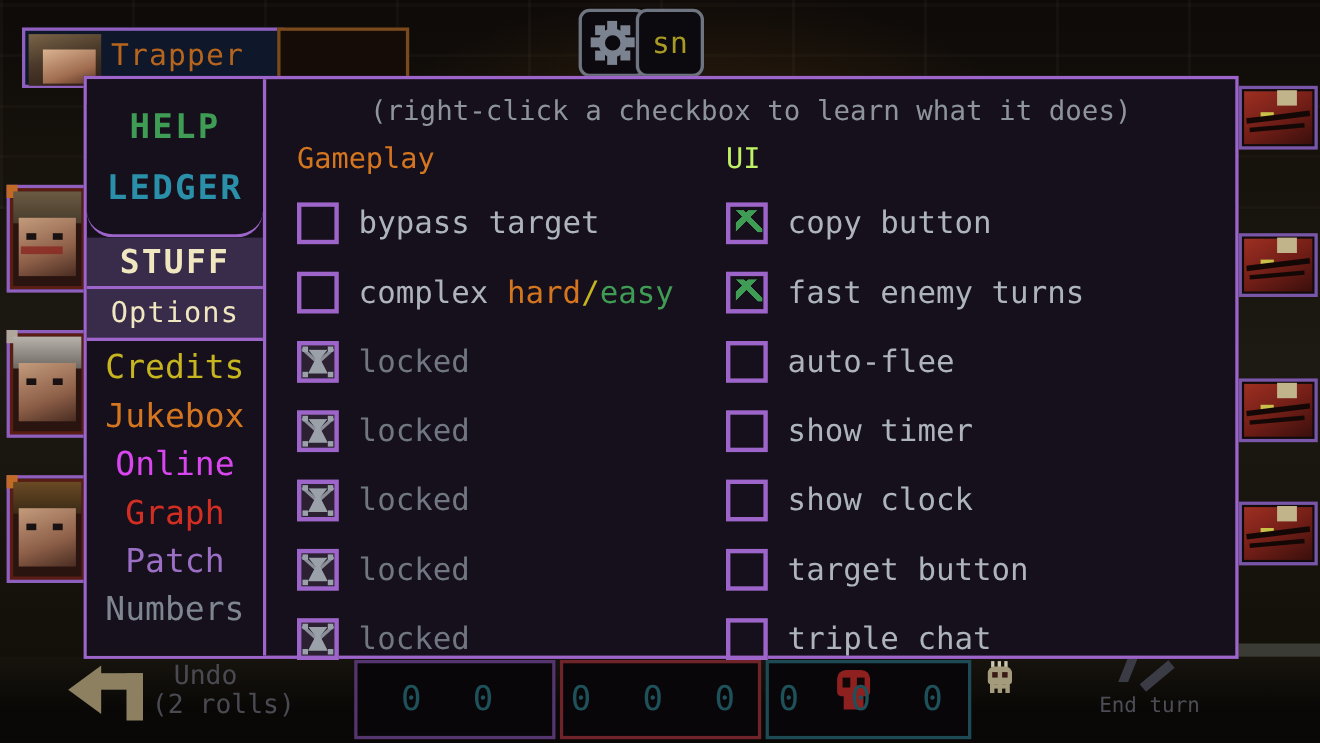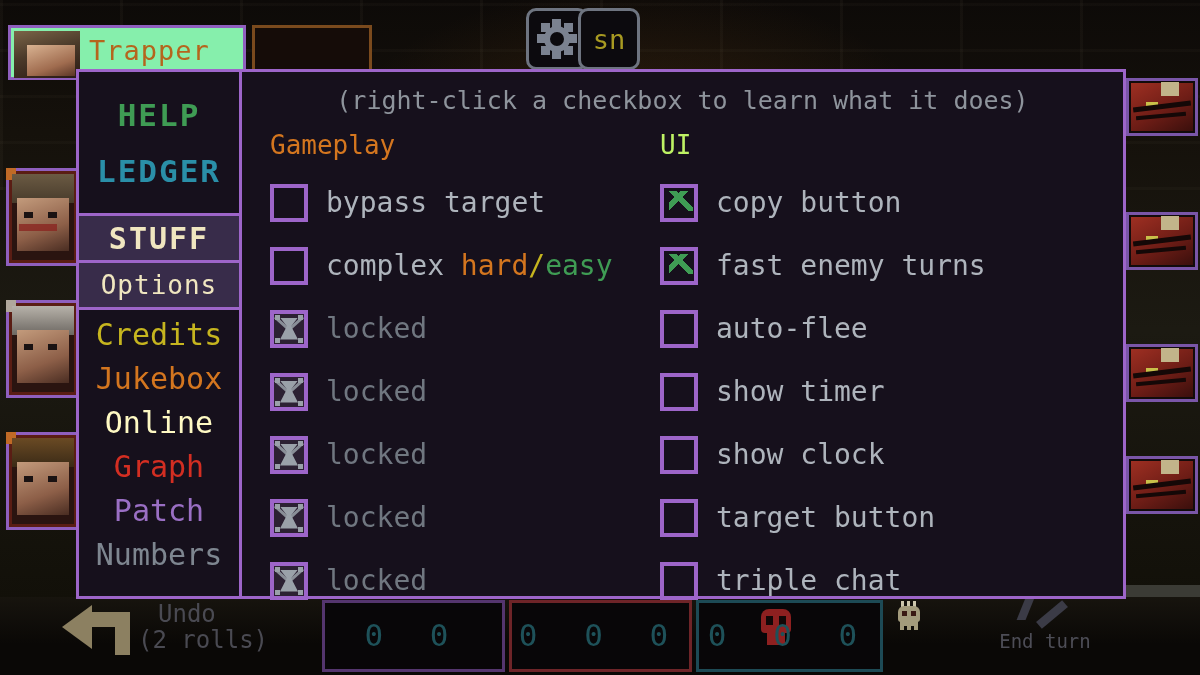--- a/index.html
+++ b/index.html
@@ -66,22 +66,22 @@
   .enemy .body{ position:absolute; inset:2px;
     background:linear-gradient(150deg,#9e2f22,#6e1d16 55%,#3a0f0c);
   }
   .enemy .slash{ position:absolute; left:6%; top:44%; width:88%; height:5px; background:#140807; transform:rotate(-7deg); }
   .enemy .slash2{ position:absolute; left:10%; top:64%; width:76%; height:4px; background:#140807; transform:rotate(-5deg); }
   .enemy .eye{ position:absolute; width:12px; height:6px; background:#c9c04a; top:40%; left:26%; }
   .enemy .horn{ position:absolute; left:48%; top:2%; width:18px; height:14px; background:#c2b48a; }
 
   
   .trapper-bar{
-    position:absolute; left:8px; top:25px; width:238px; height:55px;
-    border:3px solid #8f5fbe; background:#86efac;
+    position:absolute; left:20px; top:25px; width:238px; height:55px;
+    border:3px solid #8f5fbe; background:#0f172a;
   }
   .trapper-name{
     position:absolute; left:78px; top:7px;
     font-size:27px; color:#b5651d; letter-spacing:1px;
   }
   .trapper-port{
     position:absolute; left:3px; top:3px; width:66px; height:47px;
     background:linear-gradient(165deg,#7a6448,#4b3a2a 45%,#2a1a14);
   }
   .trapper-port .f{ position:absolute; left:20%; top:30%; width:72%; height:66%;
@@ -154,35 +154,35 @@
 
   
   #dialog{
     position:absolute; left:76px; top:69px; width:1050px; height:530px;
     border:3px solid #9d65c9; background:#16101c; display:flex;
   }
   
   #sidebar{ width:163px; height:100%; border-right:3px solid #9d65c9;
             display:flex; flex-direction:column; background:#16101c; }
   .side-top{ height:144px; border-bottom:3px solid #9d65c9; background:#16101c;
-             display:flex; flex-direction:column; justify-content:center; }
+             display:flex; flex-direction:column; justify-content:center;border-radius:24px; }
   .side-hdr{ text-align:center; font-size:31px; font-weight:bold; letter-spacing:2px; }
   #side-help{ color:#3f9c54; margin-bottom:20px; }
   #side-ledger{ color:#2a8fa8; }
   .side-tab{
     height:47px; border-bottom:3px solid #9d65c9; background:#382c4a;
     display:flex; align-items:center; justify-content:center;
   }
   .side-tab .lbl{ font-size:30px; font-weight:bold; color:#f0e6c0; letter-spacing:2px; }
   #side-options .lbl{ font-size:26px; font-weight:normal; letter-spacing:1px; }
   #side-list{ flex:1; background:#16101c; padding-top:2px; }
   .side-item{ height:44px; display:flex; align-items:center; justify-content:center; font-size:30px; }
   .si-credits{ color:#c6b51f; }
   .si-jukebox{ color:#d4761f; }
-  .si-online{ color:#fef9c3;text-align:right; }
+  .si-online{ color:#d946ef;text-align:right; }
   .si-graph{ color:#d32e22; }
   .si-patch{ color:#9a6fc4; }
   .si-numbers{ color:#7e8690; }
 
   
   #content{ flex:1; position:relative; }
   #hint{
     position:absolute; left:0; top:14px; width:100%; text-align:center;
     font-size:25px; color:#8e949c; letter-spacing:0px;
   }

